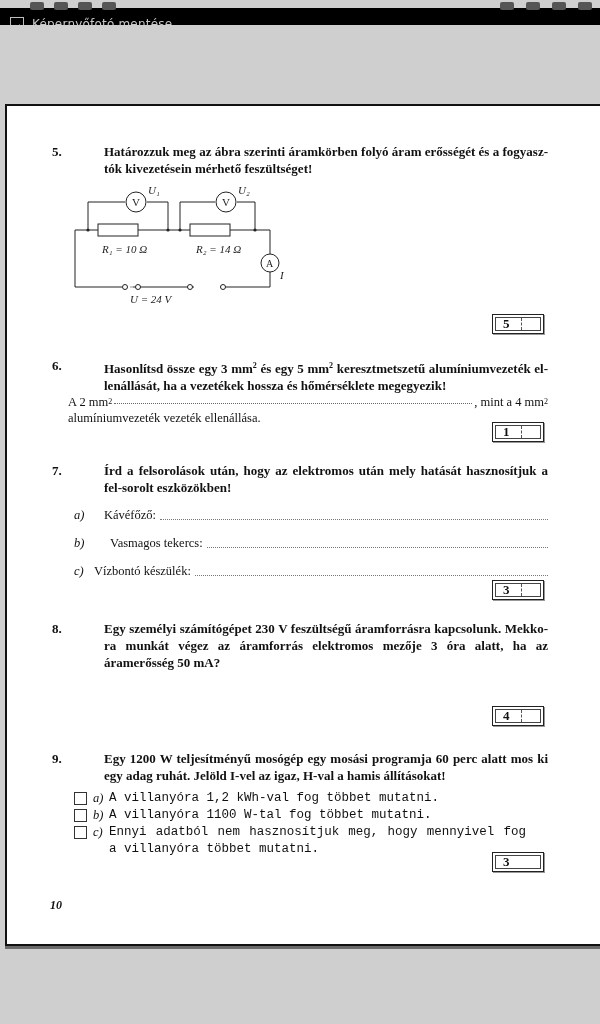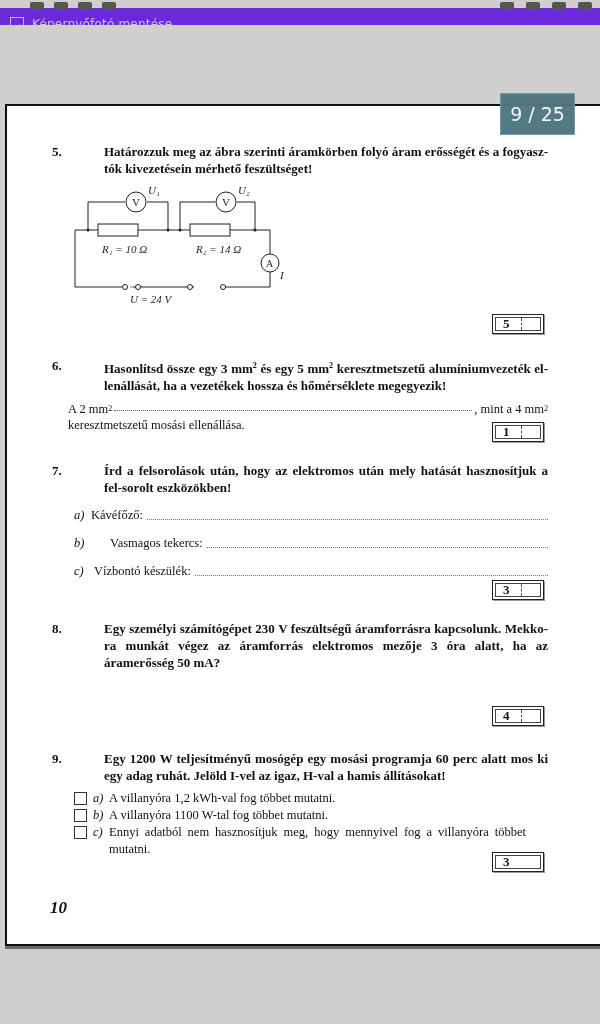--- a/index.html
+++ b/index.html
@@ -1,21 +1,21 @@
 <!DOCTYPE html>
 <html><head>
 <meta charset="utf-8">
 <style>
   * { box-sizing: border-box; margin: 0; padding: 0; }
   html, body { width: 600px; height: 1024px; overflow: hidden; background: #cfcfcf; }
   body { position: relative; font-family: "Liberation Serif", serif; color: #111; }
 
   .statusbar {
     position: absolute; left: 0; top: 8px; width: 600px; height: 29px;
-    background: #6d28d9; color: #bdbdbd;
+    background: #000000; color: #bdbdbd;
     font-family: "DejaVu Sans", sans-serif; font-size: 12px;
   }
   .statusbar .top-icons { position: absolute; top: -6px; left: 30px; display: flex; gap: 10px; }
   .statusbar .top-icons span { display: inline-block; width: 14px; height: 8px; background: #555; border-radius: 2px; }
   .statusbar .right-icons { position: absolute; top: -6px; right: 8px; display: flex; gap: 12px; }
   .statusbar .right-icons span { display: inline-block; width: 14px; height: 8px; background: #555; border-radius: 2px; }
   .notif { position: absolute; left: 10px; top: 9px; display: flex; align-items: center; gap: 8px; }
   .notif-icon {
     width: 14px; height: 14px; border: 1.5px solid #bdbdbd; position: relative;
   }
@@ -59,23 +59,23 @@
 
   .circuit { position: absolute; left: 70px; top: 182px; width: 225px; height: 125px; }
 
   .sub { display: flex; margin-left: 22px; margin-top: 9px; font-size: 12.5px; }
   .sub .letter { font-style: italic; width: 16px; }
   .sub .fill { flex: 1; border-bottom: 1px dotted #777; margin-left: 4px; margin-bottom: 4px; }
 
   .check-row { display: flex; align-items: flex-start; margin-left: 22px; font-size: 12.5px; line-height: 17px; }
   .cbox { width: 13px; height: 13px; border: 1px solid #333; margin-right: 6px; margin-top: 2px; flex: none; }
   .check-row .letter { font-style: italic; width: 16px; flex: none; }
-  .check-row .txt { text-align: justify; flex: 1; }
-
-  .page-num { position: absolute; left: 50px; top: 898px; font-style: italic; font-weight: bold; font-size: 17px; }
+  .check-row .txt { text-align: justify; flex: 1; font-family: Liberation Mono, monospace; }
+
+  .page-num { position: absolute; left: 50px; top: 898px; font-style: italic; font-weight: bold; font-size: 12px; }
 </style>
 </head>
 <body>
 
 <div class="statusbar">
   <div class="top-icons">
     <span></span>
     <span></span>
     <span></span>
     <span></span>
@@ -86,21 +86,20 @@
     <span></span>
     <span></span>
   </div>
   <div class="notif">
     <span class="notif-icon"></span>
     <span class="notif-text">Képernyőfotó mentése...</span>
   </div>
 </div>
 
 <div class="viewer">
-  <div class="page-counter">9 / 25</div>
 
   <div class="page"></div>
 </div>
 
 <div class="q" style="top:143px;">
   <div class="q-title">
     <span class="q-num">5.</span>
     <span class="q-body">Határozzuk meg az ábra szerinti áramkörben folyó áram erősségét és a fogyasz-tók kivezetésein mérhető feszültséget!</span>
   </div>
 </div>
@@ -157,43 +156,43 @@
 <div class="score" style="left:492px; top:314px;">
   <span class="pts">5</span>
   <span class="sep"></span>
 </div>
 
 <div class="q" style="top:357px;">
   <div class="q-title">
     <span class="q-num">6.</span>
     <span class="q-body"><span>Hasonlítsd össze egy 3 mm</span><sup style="font-size:8px">2</sup><span> és egy 5 mm</span><sup style="font-size:8px">2</sup><span> keresztmetszetű alumíniumvezeték el-lenállását, ha a vezetékek hossza és hőmérséklete megegyezik!</span></span>
   </div>
-  <div class="q-text" style="margin-top:7px; display:flex; white-space:nowrap;">
+  <div class="q-text" style="display:flex; white-space:nowrap;">
     <span>A 2 mm</span>
       <sup style="font-size:8px">2</sup>
     <span class="dots" style="flex:1; margin:0 2px;"></span>
     <span>, mint a 4 mm</span>
       <sup style="font-size:8px">2</sup>
   </div>
-  <div class="q-text">keresztmetszetű mosási ellenállása.</div>
+  <div class="q-text">alumíniumvezeték vezeték ellenállása.</div>
 </div>
 
 <div class="score" style="left:492px; top:422px;">
   <span class="pts">1</span>
   <span class="sep"></span>
 </div>
 
 <div class="q" style="top:462px;">
   <div class="q-title">
     <span class="q-num">7.</span>
     <span class="q-body">Írd a felsorolások után, hogy az elektromos után mely hatását hasznosítjuk a fel-sorolt eszközökben!</span>
   </div>
   <div class="sub" style="margin-top:11px;">
     <span class="letter">a)</span>
-    <span style="margin-left:1px">Kávéfőző:</span>
+    <span style="margin-left:14px">Kávéfőző:</span>
     <span class="fill"></span>
   </div>
   <div class="sub" style="margin-top:11px;">
     <span class="letter">b)</span>
     <span style="margin-left:20px">Vasmagos tekercs:</span>
     <span class="fill"></span>
   </div>
   <div class="sub" style="margin-top:11px;">
     <span class="letter">c)</span>
     <span style="margin-left:4px">Vízbontó készülék:</span>

